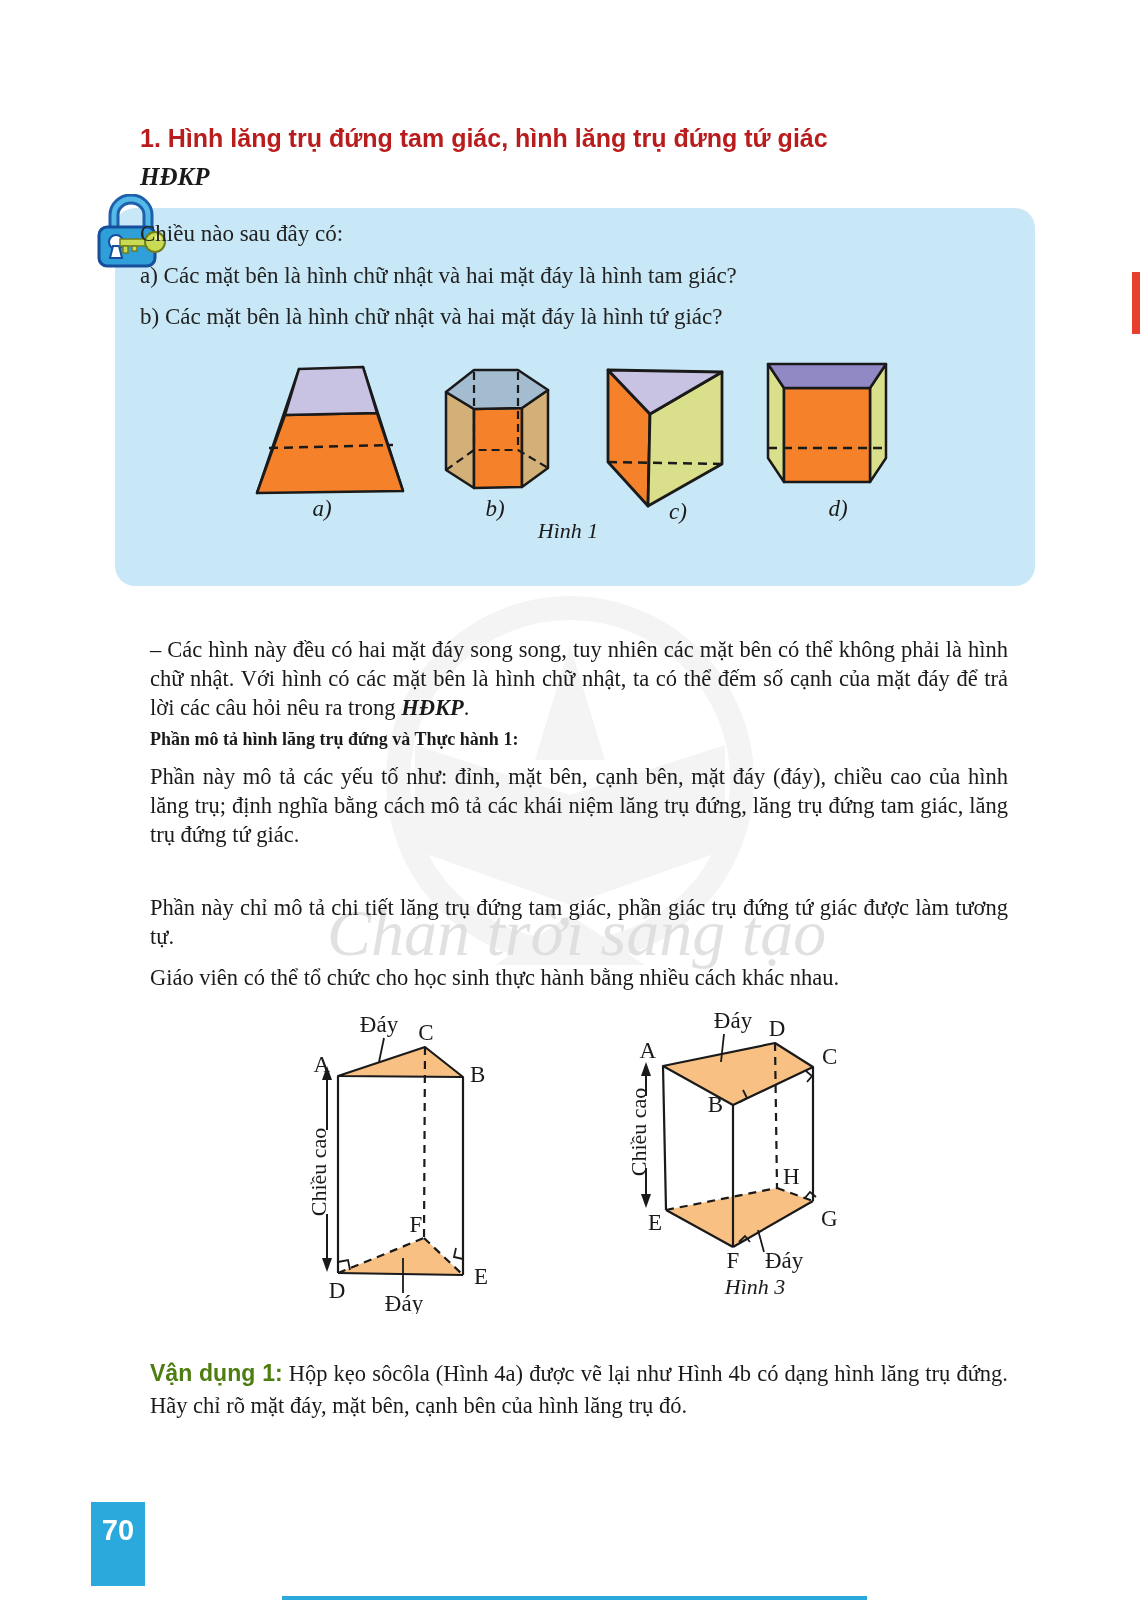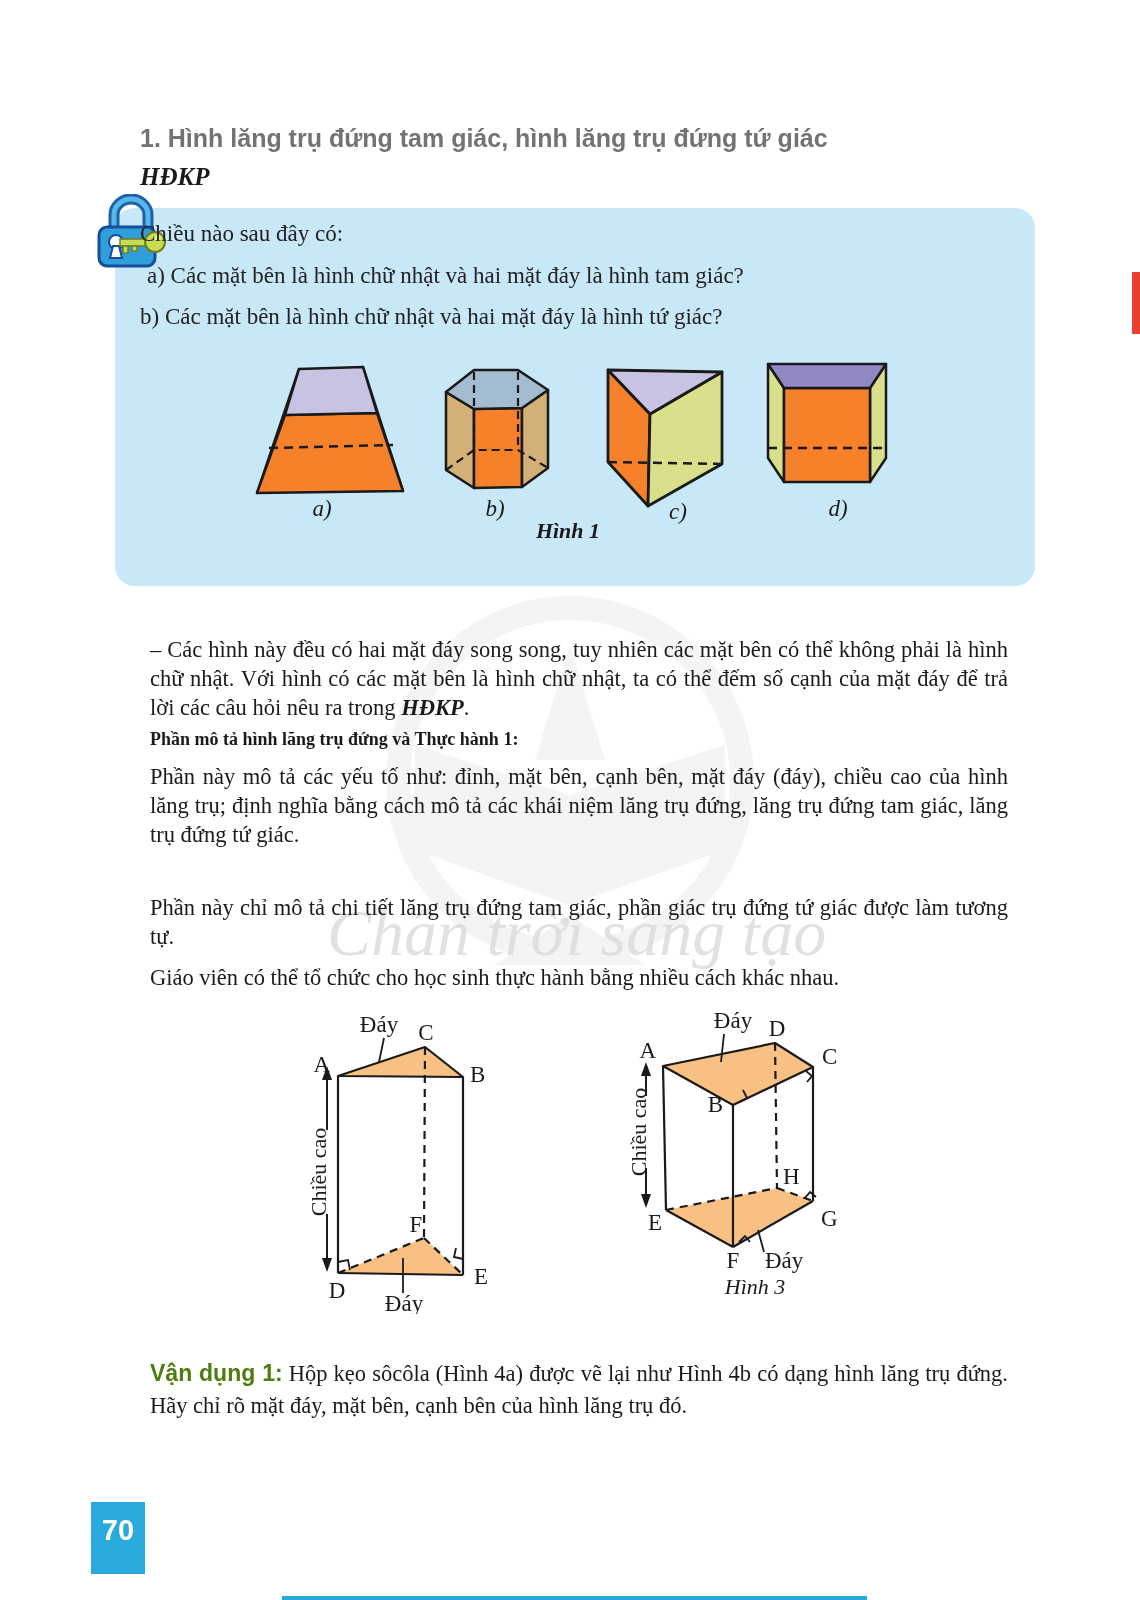--- a/index.html
+++ b/index.html
@@ -1,30 +1,30 @@
 <!DOCTYPE html>
 <html><head>
 <meta charset="utf-8">
 <style>
   html,body{margin:0;padding:0;background:#fff;}
   .page{position:relative;width:1140px;height:1600px;background:#fff;overflow:hidden;
         font-family:"Liberation Serif","DejaVu Serif",serif;color:#1a1a1a;}
   .abs{position:absolute;}
   .heading{left:140px;top:124px;font-family:"Liberation Sans","DejaVu Sans",sans-serif;
-           font-weight:bold;font-size:25px;color:#737373;}
+           font-weight:bold;font-size:25px;color:#b91c1c;}
   .hdkp{left:140px;top:163px;font-weight:bold;font-style:italic;font-size:25px;color:#1a1a1a;}
   .bluebox{left:115px;top:208px;width:920px;height:378px;background:#C9E8F7;border-radius:20px;}
   .boxline{font-size:23px;color:#222;white-space:nowrap;}
   .figlabel{font-style:italic;font-size:23px;text-align:center;width:60px;}
-  .figcap{font-style:italic;font-size:22px;text-align:center;width:140px;font-weight:bold;}
+  .figcap{font-style:italic;font-size:22px;text-align:center;width:140px;}
   .para{left:150px;width:858px;font-size:22.5px;line-height:29px;text-align:justify;}
   .subhead{left:150px;top:729px;font-weight:bold;font-size:18px;}
   .em-b{font-weight:bold;font-style:italic;}
   .vd-label{color:#4d7c0f;font-weight:bold;font-family:"Liberation Sans","DejaVu Sans",sans-serif;font-size:23px;}
-  .pagenum{left:91px;top:1502px;width:54px;height:72px;background:#29A9DC;}
+  .pagenum{left:91px;top:1502px;width:54px;height:84px;background:#29A9DC;}
   .pagenum span{display:block;margin-top:12px;text-align:center;color:#fff;font-weight:bold;
            font-family:"Liberation Sans","DejaVu Sans",sans-serif;font-size:29px;}
   .wm-text{left:295px;top:895px;width:770px;font-style:italic;font-size:66px;color:#dadada;
            opacity:.8;white-space:nowrap;font-family:"Liberation Serif","DejaVu Serif",serif;margin-left:32px;}
   .bottomline{left:282px;top:1596px;width:585px;height:4px;background:#29A9DC;}
   .edgetab{left:1132px;top:272px;width:8px;height:62px;background:#E8402C;}
   svg text{font-family:"Liberation Serif","DejaVu Serif",serif;}
 </style>
 </head>
 <body>
@@ -52,21 +52,21 @@
     <circle cx="20" cy="48" r="7" fill="#ffffff" stroke="#174E9B" stroke-width="2"></circle>
     <path d="M 17 52 L 23 52 L 26 64 L 14 64 Z" fill="#ffffff" stroke="#174E9B" stroke-width="2"></path>
     <rect x="24" y="45" width="32" height="7" fill="#C9DB52" stroke="#6E7E1E" stroke-width="1.5"></rect>
     <rect x="27" y="52" width="5" height="7" fill="#C9DB52" stroke="#6E7E1E" stroke-width="1.5"></rect>
     <rect x="36" y="52" width="5" height="5" fill="#C9DB52" stroke="#6E7E1E" stroke-width="1.5"></rect>
     <circle cx="59" cy="48" r="10" fill="#C9DB52" stroke="#6E7E1E" stroke-width="2"></circle>
     <circle cx="62" cy="44" r="3" fill="#E8F0A0"></circle>
   </svg>
 
   <div class="abs boxline" style="left:140px;top:221px;">Chiều nào sau đây có:</div>
-  <div class="abs boxline" style="left:147px;top:263px;">a) Các mặt bên là hình chữ nhật và hai mặt đáy là hình tam giác?</div>
+  <div class="abs boxline" style="left:140px;top:263px;">a) Các mặt bên là hình chữ nhật và hai mặt đáy là hình tam giác?</div>
   <div class="abs boxline" style="left:140px;top:304px;">b) Các mặt bên là hình chữ nhật và hai mặt đáy là hình tứ giác?</div>
 
   <svg class="abs" style="left:255px;top:365px;" width="150" height="132" viewBox="0 0 150 132">
     <g stroke="#1a1a1a" stroke-width="2.5" stroke-linejoin="round">
       <polygon points="44,4 30,50 2,128" fill="#D3B077"></polygon>
       <polygon points="108,2 122,48 148,126" fill="#D3B077"></polygon>
       <polygon points="30,50 122,48 148,126 2,128" fill="#F5822A"></polygon>
       <polygon points="44,4 108,2 122,48 30,50" fill="#C9C3E3"></polygon>
     </g>
     <line x1="14" y1="83" x2="138" y2="80" stroke="#1a1a1a" stroke-width="2.5" stroke-dasharray="9 6"></line>

